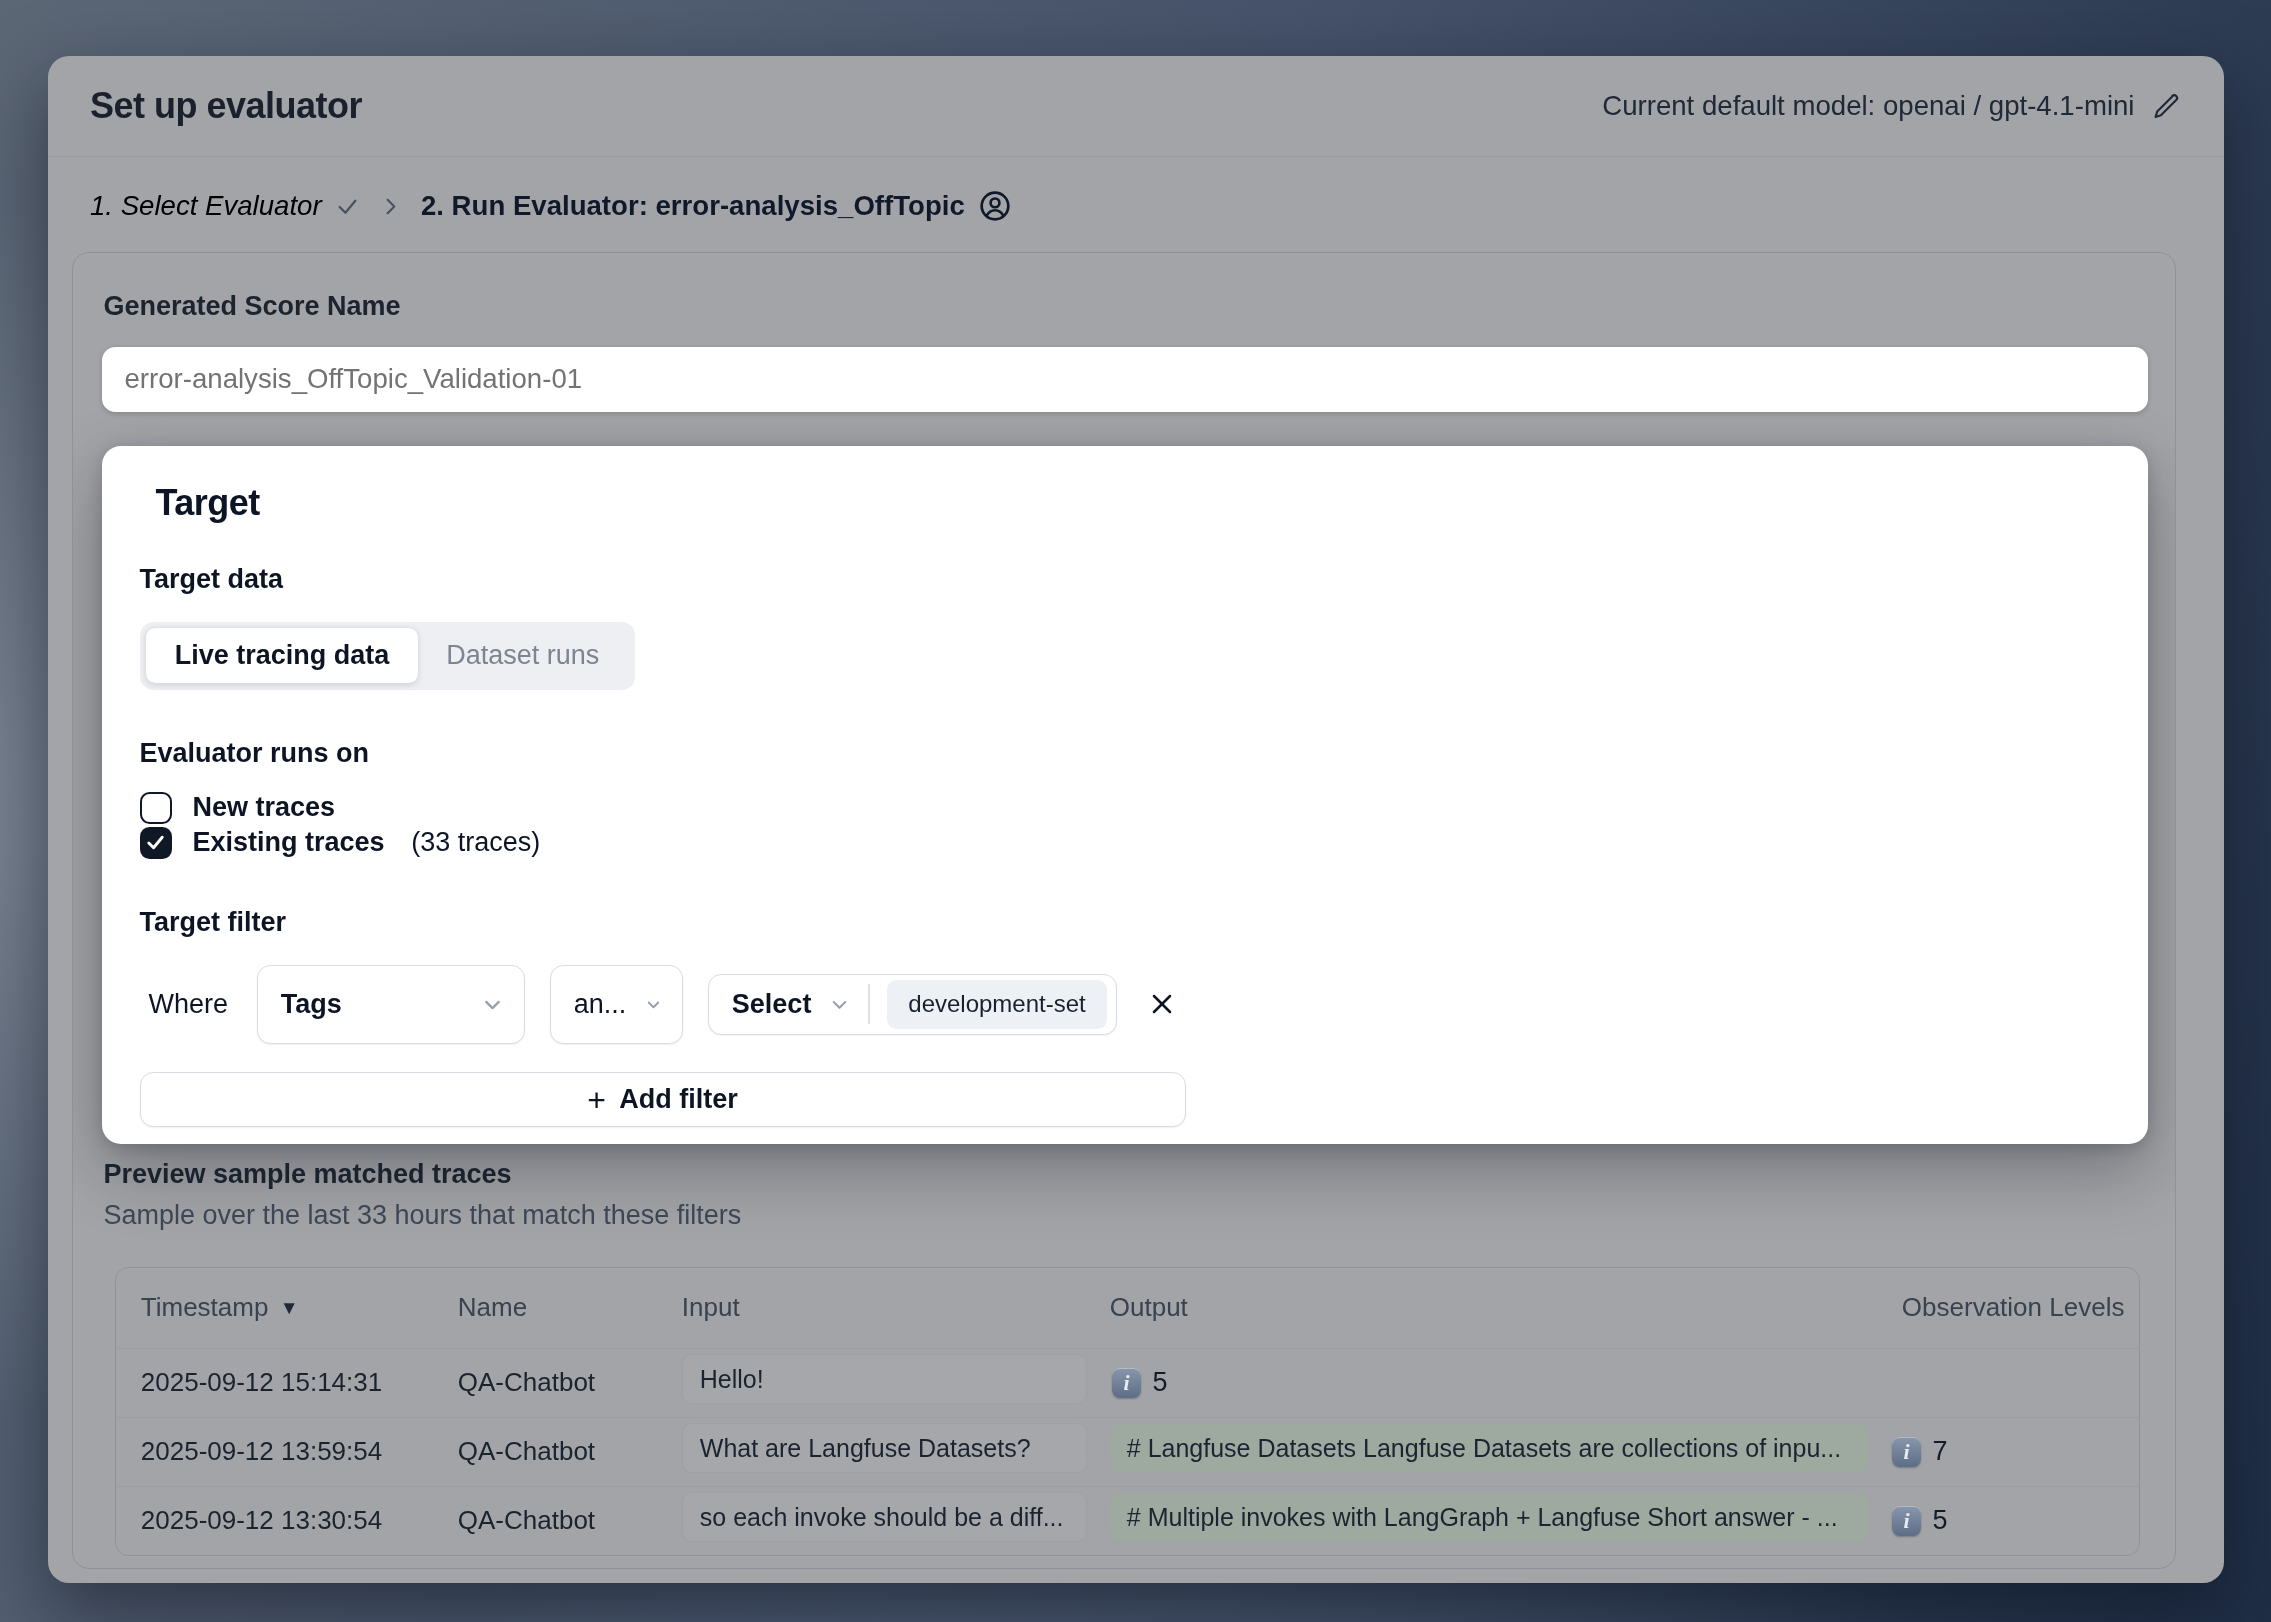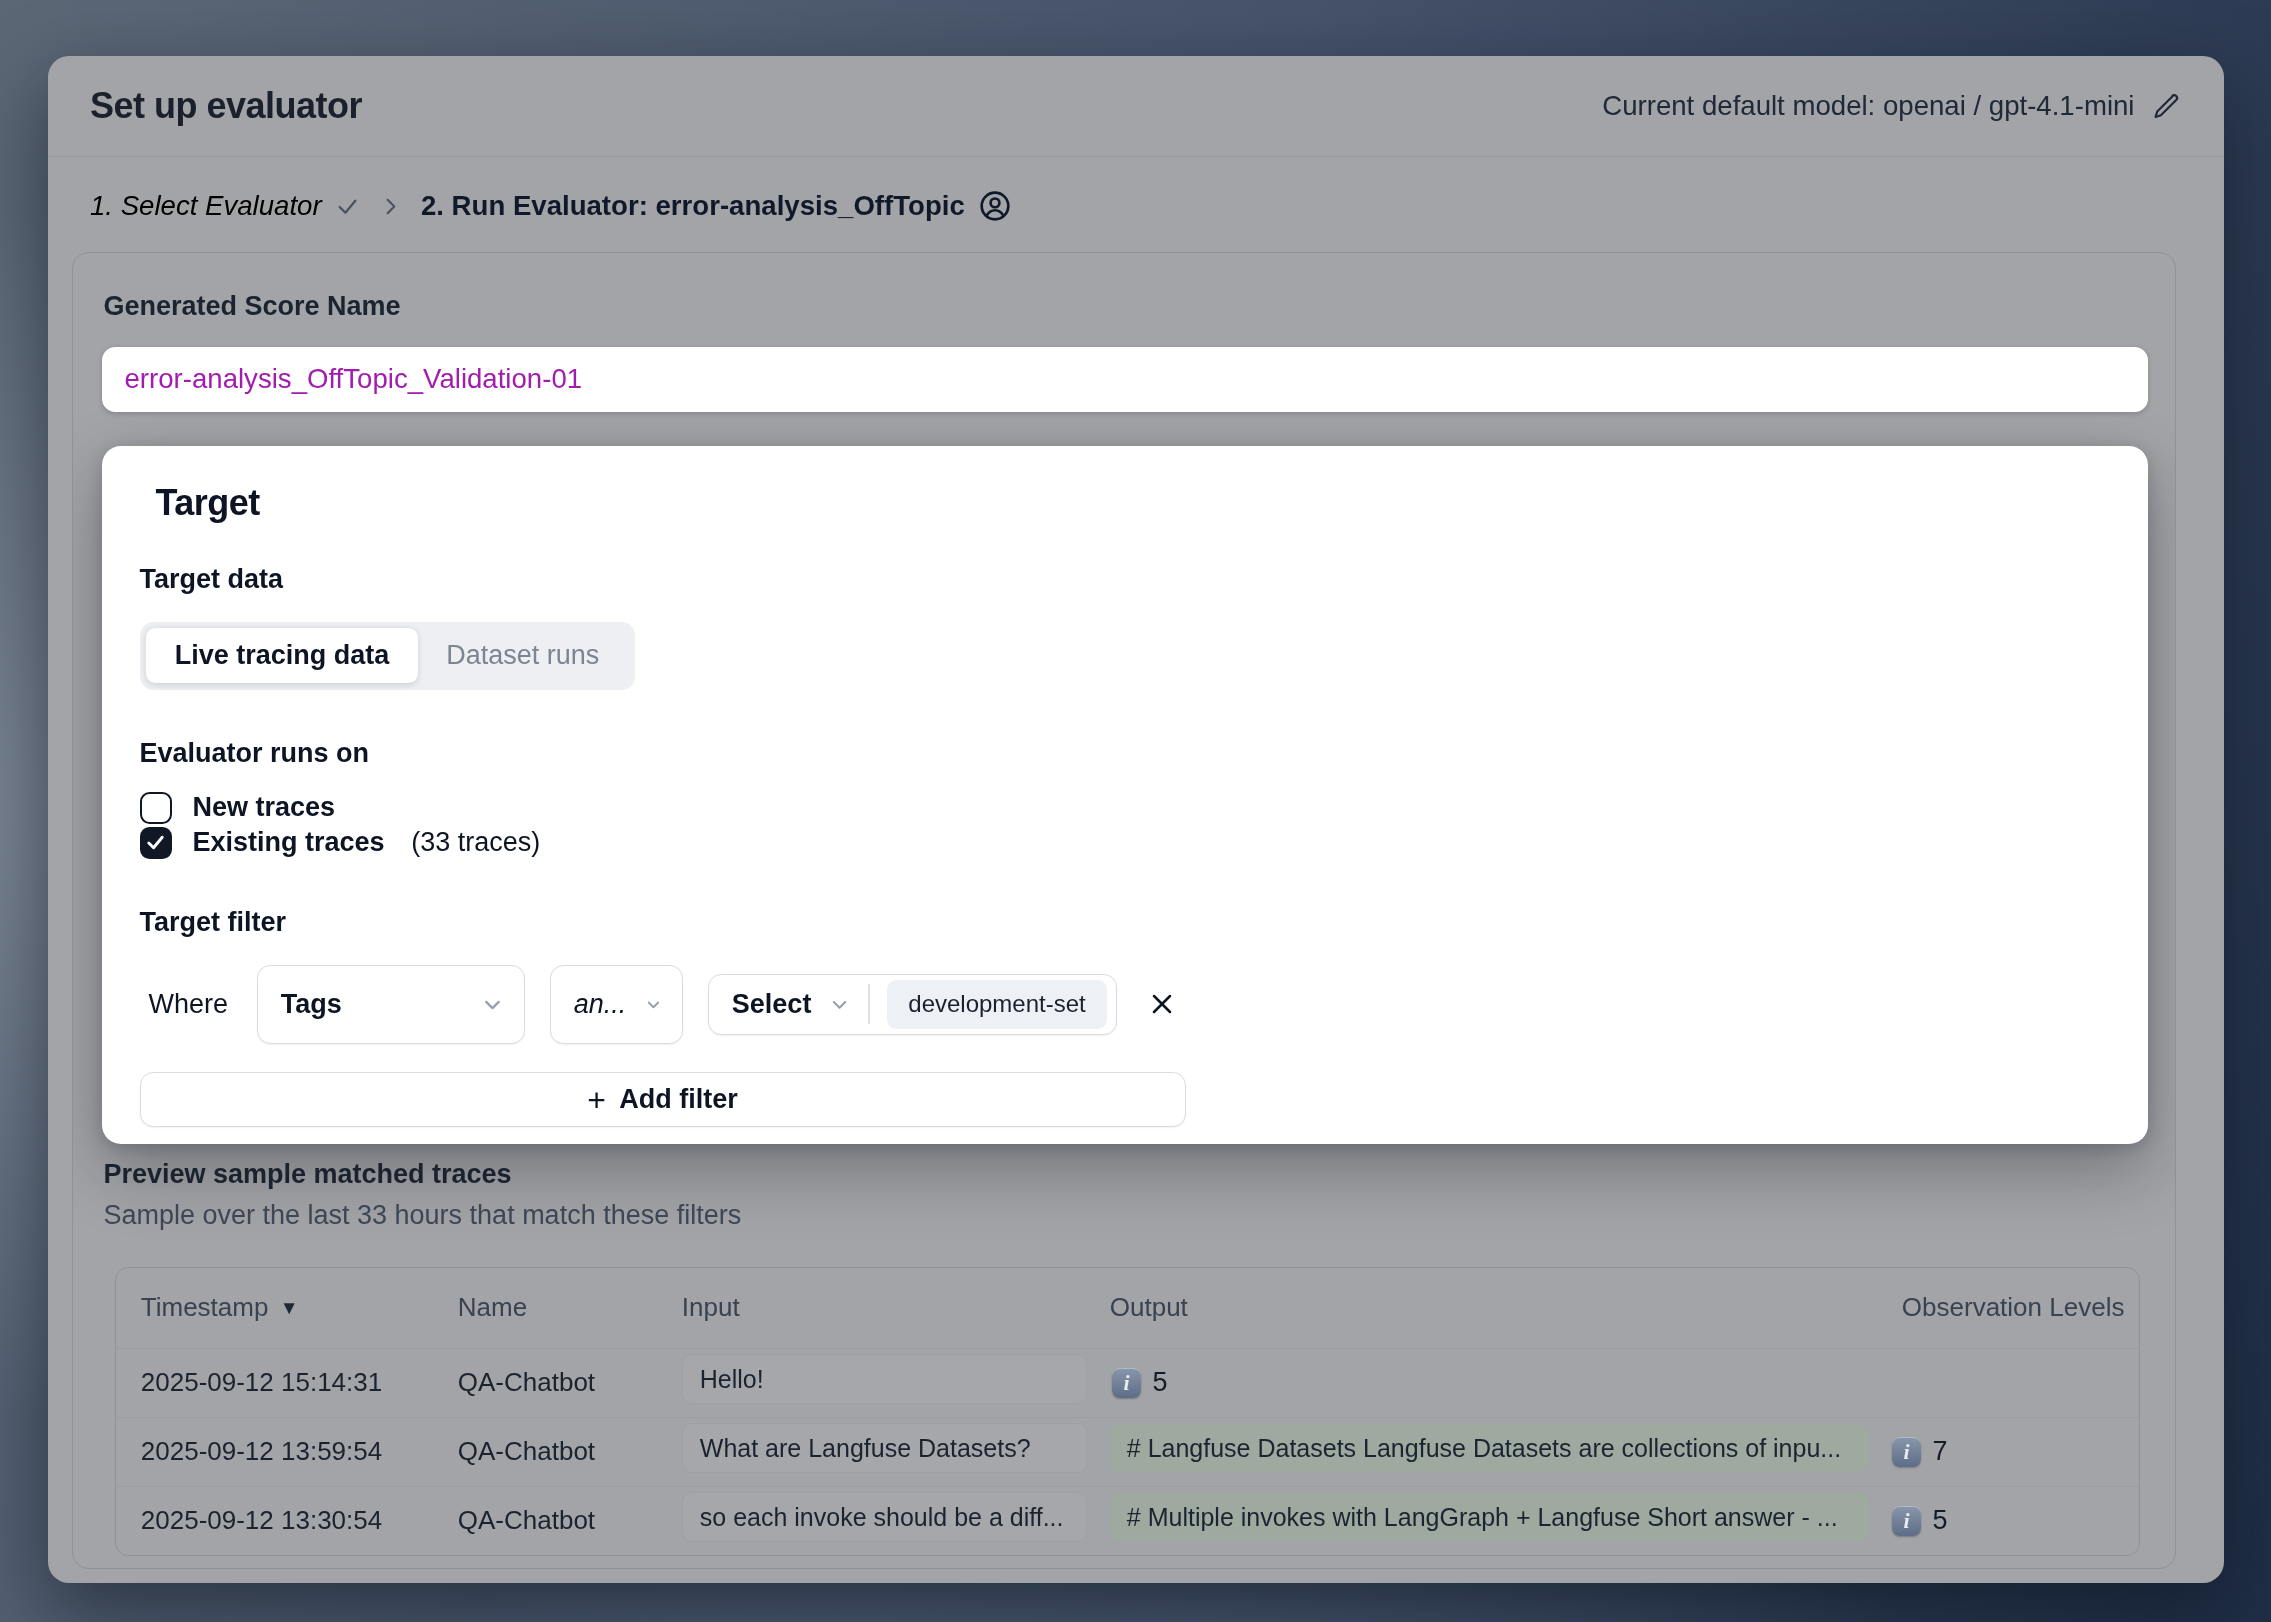--- a/index.html
+++ b/index.html
@@ -39,21 +39,21 @@
   
   .form-container {
     margin:0 48px 0 24px; height:1317px;
     border:1.9px solid #8e9196; border-radius:17px;
     padding:25px 27px 11.4px 28.5px; overflow:hidden;
   }
   .score-label { font-size:27px; font-weight:700; color:#1c2430; margin:13.3px 0 0 1.9px; display:block; }
   .score-input {
     margin-top:25px; width:100%; height:65px; border:none; outline:none;
     background:#ffffff; border-radius:13.3px; padding:0 23px;
-    font-family:"Liberation Sans", sans-serif; font-size:27.6px; color:#a21caf;
+    font-family:"Liberation Sans", sans-serif; font-size:27.6px; color:#737373;
     box-shadow:0 1.9px 5.7px rgba(10,16,28,.18);
   }
 
   
   .target-card {
     margin-top:34px; background:#ffffff; border-radius:19px;
     box-shadow:0 25px 67px rgba(12,19,32,.32), 0 3.8px 15px rgba(12,19,32,.16);
     padding:36px 38px 17px; color:#0d1524;
   }
   .target-title { font-size:36px; font-weight:700; letter-spacing:-0.5px;margin-left:16px; }
@@ -83,21 +83,21 @@
 
   .filter-row { margin-top:27px; display:flex; align-items:center; gap:25px; }
   .where-label { font-size:27px; margin-left:9px; margin-right:3.8px;text-align:right; }
   .select {
     height:79px; background:#ffffff; border:1.9px solid #d8dbe1; border-radius:13.3px;
     display:inline-flex; align-items:center; justify-content:space-between;
     padding:0 19px 0 23px; font-family:"Liberation Sans", sans-serif; font-size:27px;
     color:#0d1524; cursor:pointer; box-shadow:0 1px 1.9px rgba(16,24,40,.06);
   }
   .select-column { width:268px; font-weight:700; }
-  .select-operator { width:133px; font-weight:400;font-style:italic; }
+  .select-operator { width:133px; font-weight:400; }
   .value-group {
     height:61px; background:#ffffff; border:1.9px solid #d8dbe1; border-radius:13.3px;
     display:inline-flex; align-items:center; gap:17px; padding:0 9.5px 0 23px;
     box-shadow:0 1px 1.9px rgba(16,24,40,.06); cursor:pointer;
   }
   .value-group .lbl { font-size:27px; font-weight:700; }
   .vdiv { width:1.9px; height:40px; background:#dde0e5; }
   .chip {
     background:#edf0f4; border-radius:9.5px; padding:10.5px 21px;
     font-size:24px; color:#1a2230; white-space:nowrap;

